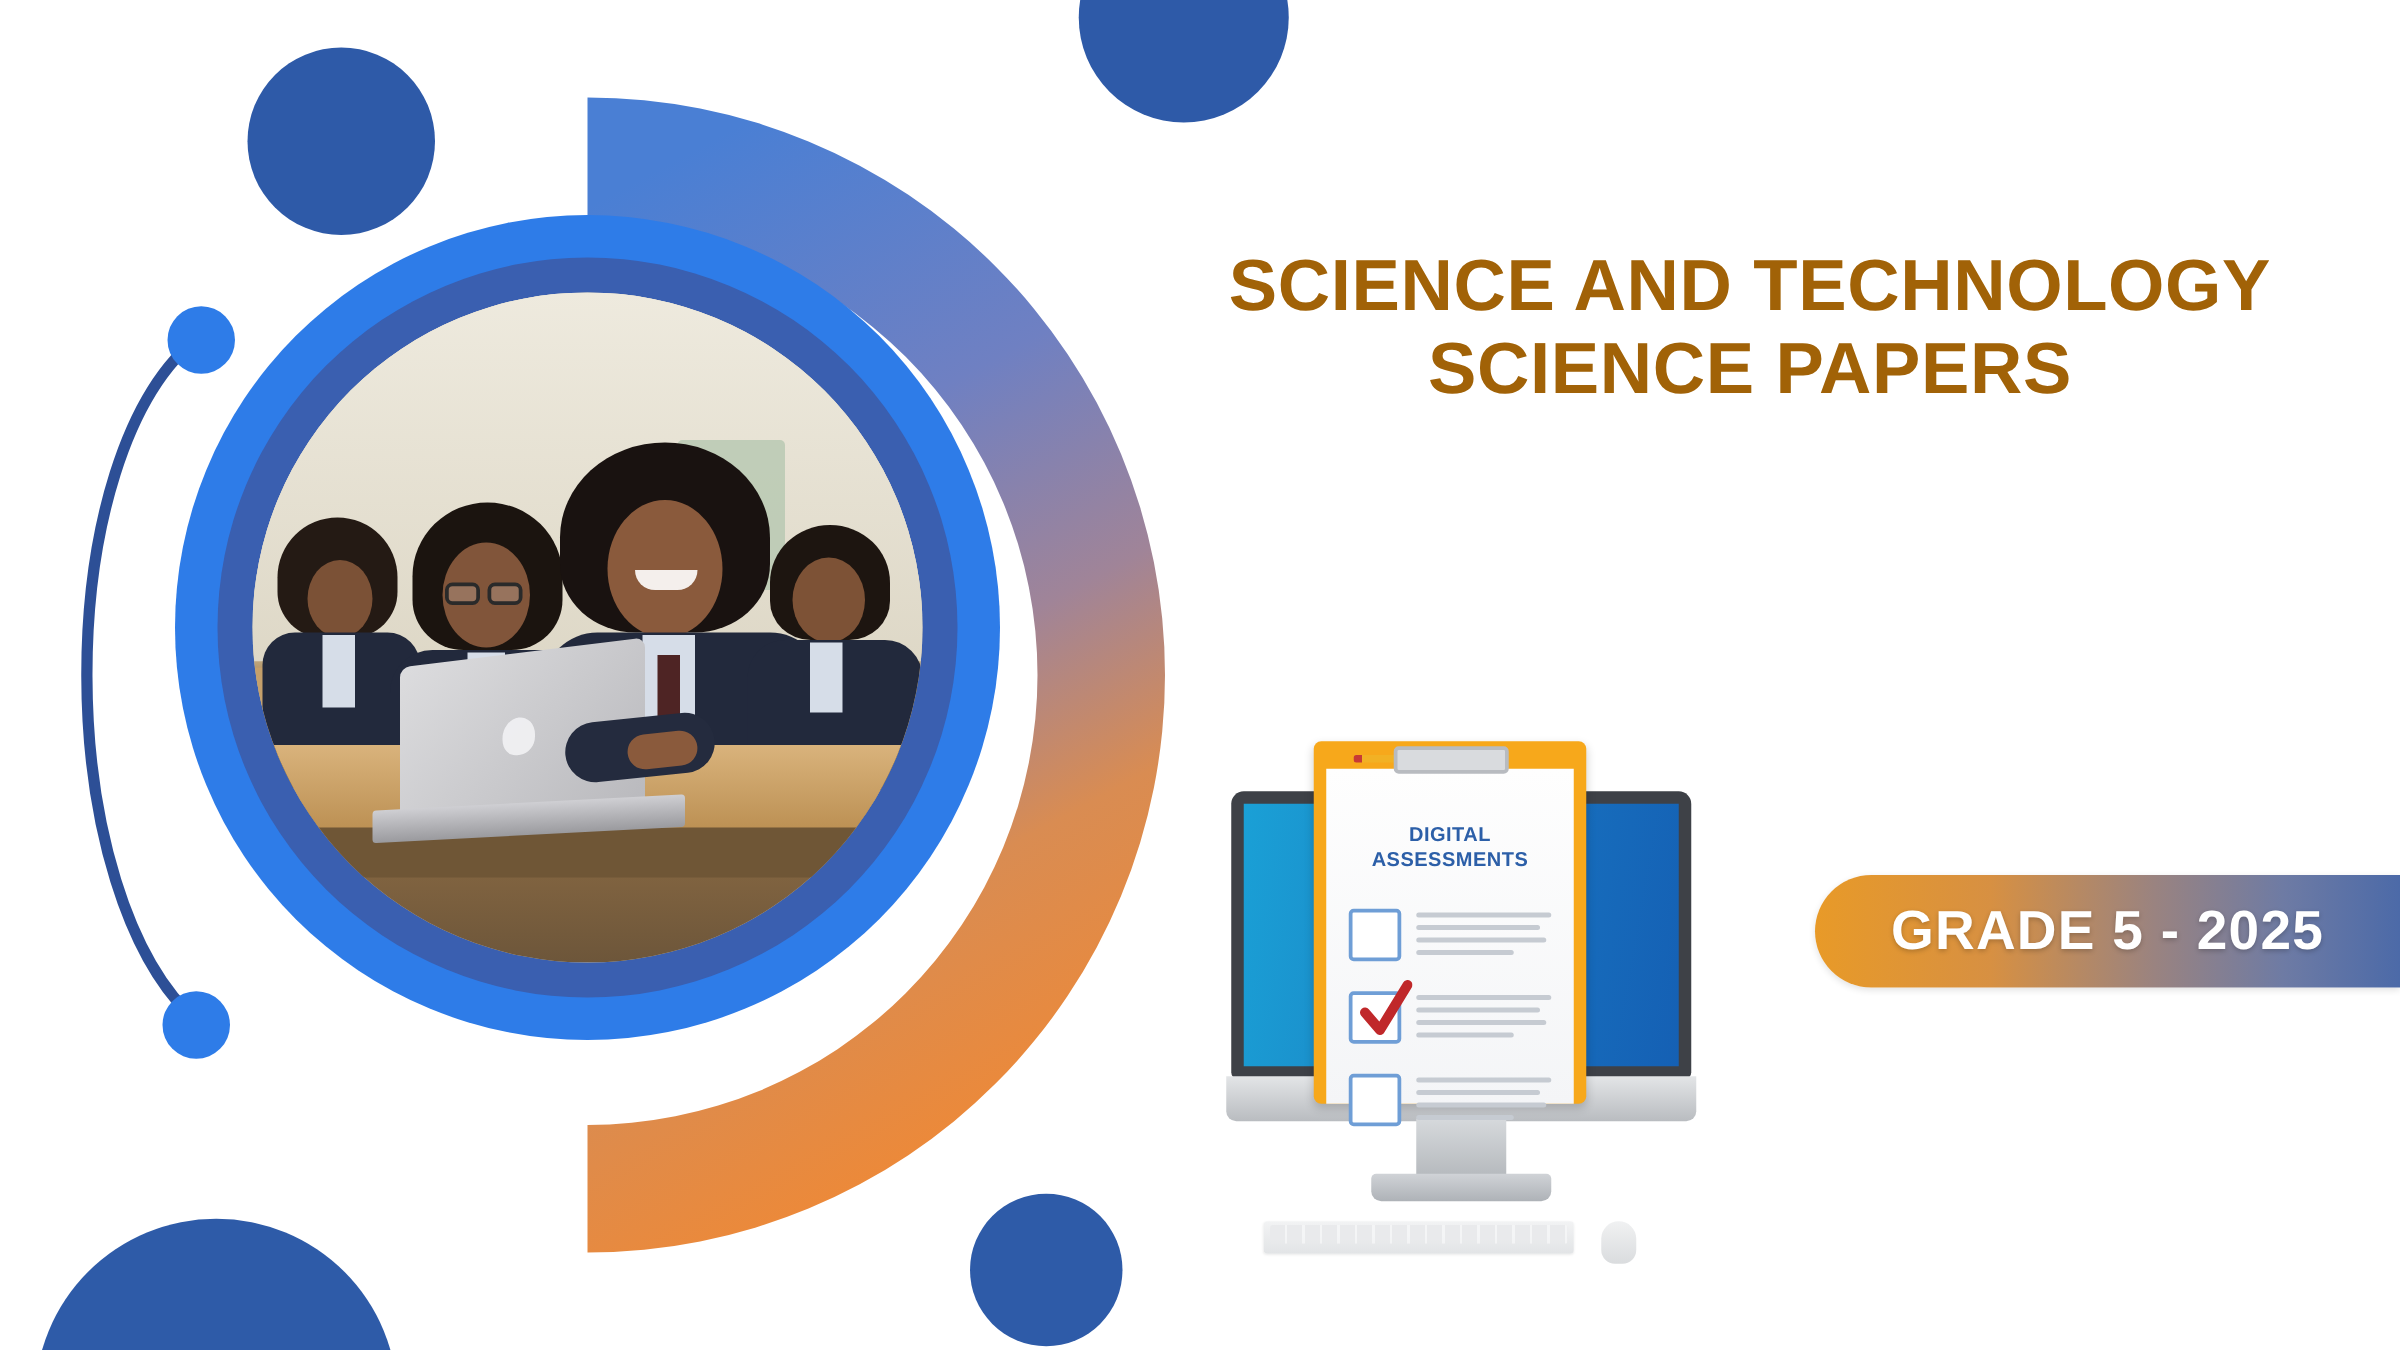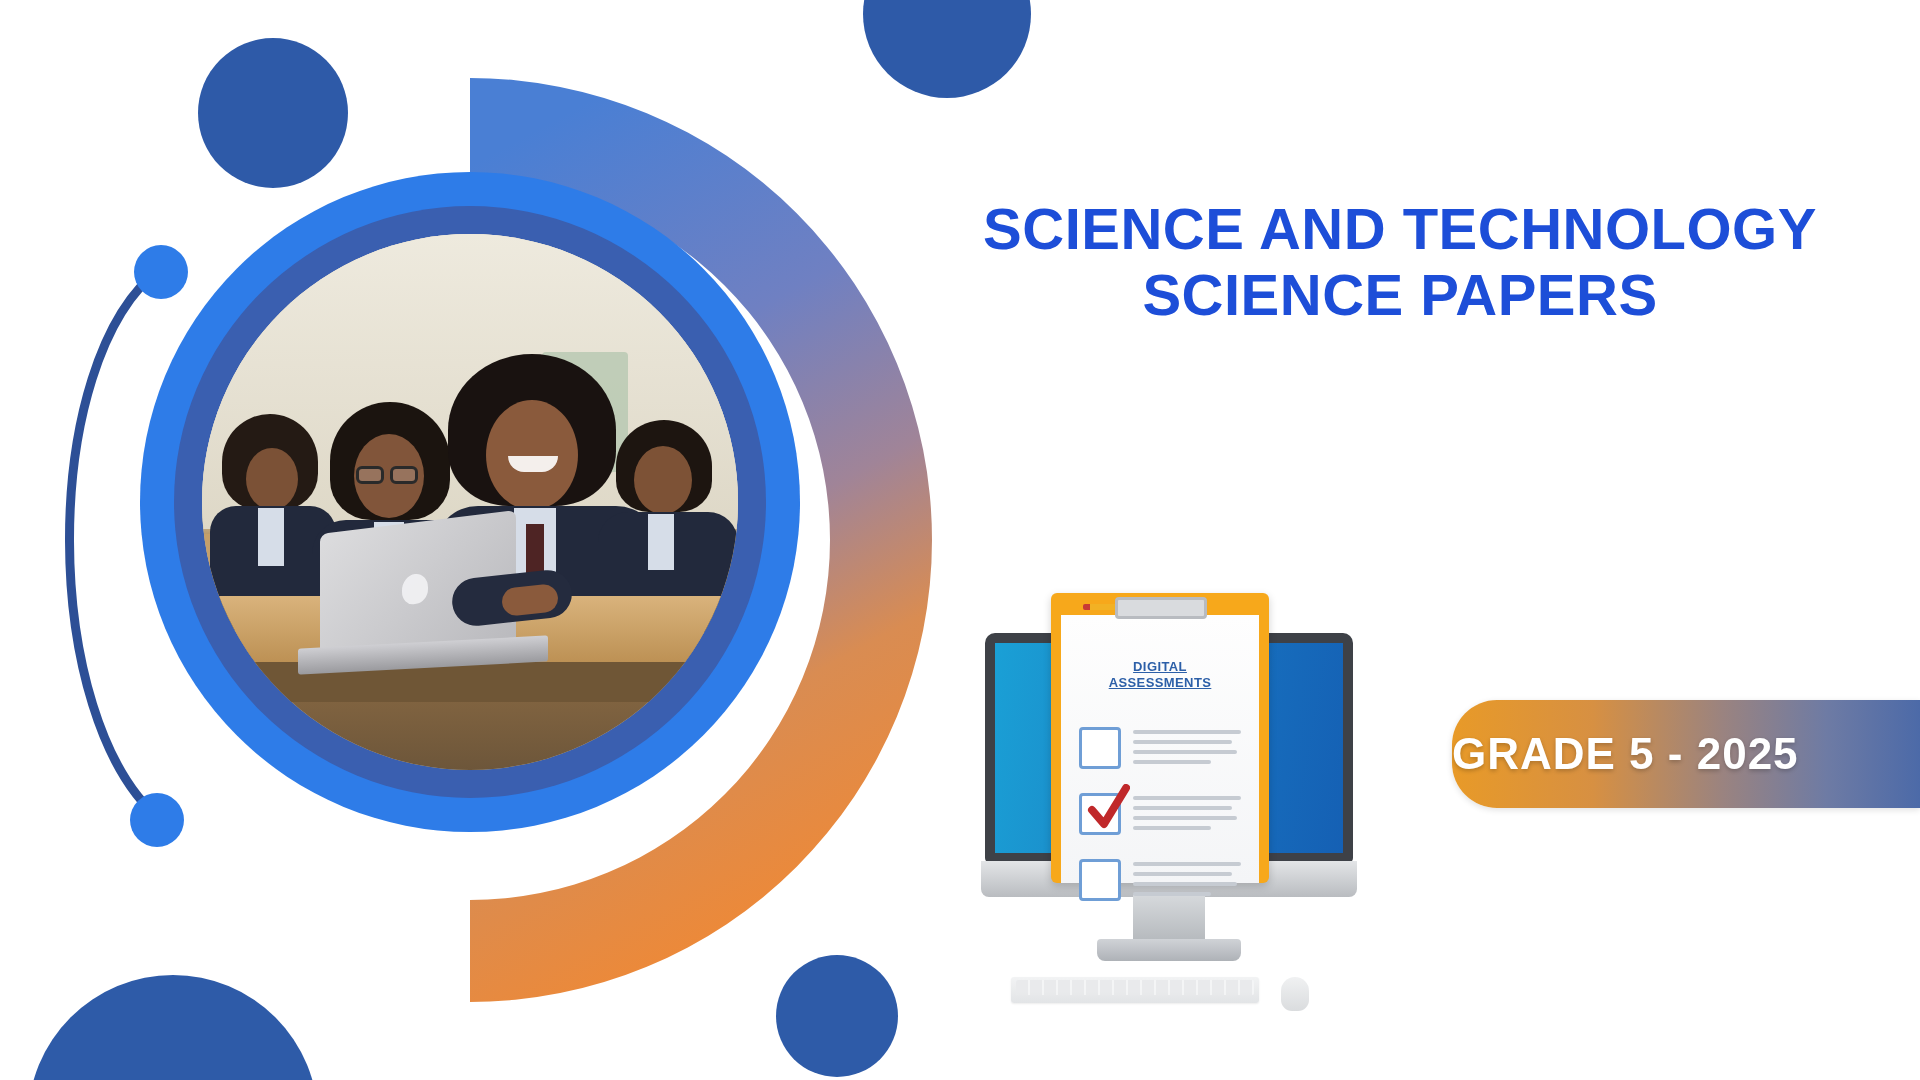--- a/index.html
+++ b/index.html
@@ -50,29 +50,29 @@
   .tie    { background:#5a2d2d; }
 
   .laptop-lid  { left:118px; top:288px; width:196px; height:136px; background:linear-gradient(135deg,#dcdcde,#b9b9bd); border-radius:8px 8px 3px 3px; transform:skewY(-7deg); }
   .laptop-apple{ left:200px; top:340px; width:26px; height:30px; background:#f2f2f4; border-radius:50% 50% 45% 45%; opacity:.9; transform:skewY(-7deg); }
   .laptop-base { left:96px; top:408px; width:250px; height:26px; background:linear-gradient(180deg,#cfcfd3,#9a9a9e); border-radius:3px; transform:skewY(-3deg); }
 
   
   #title-block { position:absolute; left:900px; top:196px; width:1000px; text-align:center; }
   #title-block .line {
     font-size:58px; font-weight:700; letter-spacing:.5px;
-    color:#1d4ed8; line-height:1.13; white-space:nowrap;
+    color:#a16207; line-height:1.13; white-space:nowrap;
   }
 
   
   #grade-badge {
-    position:absolute; left:1452px; top:700px; width:468px; height:108px;
+    position:absolute; left:1452px; top:700px; width:468px; height:90px;
     border-radius:45px 0 0 45px;
     background:linear-gradient(90deg,#e89a28 0%,#d79042 30%,#9a8380 58%,#6e7ba4 80%,#4c6aa8 100%);
-    display:flex; align-items:center; justify-content:flex-start;
+    display:flex; align-items:center; justify-content:center;
     box-shadow:0 2px 6px rgba(0,0,0,.12);
   }
   #grade-badge .txt {
     color:#fff; font-size:44px; font-weight:700; letter-spacing:1px;
     text-shadow:0 2px 4px rgba(0,0,0,.22);
   }
 
   
   #monitor-illustration { position:absolute; left:975px; top:585px; width:390px; height:420px; }
   .mon-body {
@@ -126,21 +126,21 @@
     position:absolute; left:64px; top:4px; width:92px; height:22px;
     border:3px solid #b8bbc0; border-radius:4px; background:#d9dbde;
   }
   .clip-pencil{
     position:absolute; left:32px; top:11px; width:88px; height:6px;
     background:linear-gradient(90deg,#c83a35 0 7px,#f2b124 7px 70px,#e4e6e8 70px 88px);
     border-radius:2px;
   }
   .clip-title{
     position:absolute; left:0; right:0; top:44px; text-align:center;
-    color:#2c5fa8; font-size:13px; font-weight:700; line-height:1.22; letter-spacing:.4px;text-decoration:underline;
+    color:#2c5fa8; font-size:16px; font-weight:700; line-height:1.22; letter-spacing:.4px;
   }
   .clip-rows{ position:absolute; left:18px; right:14px; top:112px; }
   .clip-row{ display:flex; gap:12px; align-items:flex-start; margin-bottom:14px; height:52px; }
   .chk{
     width:42px; height:42px; flex:none;
     border:3px solid #6f9ed6; border-radius:4px; position:relative; background:#fff;
   }
   .chk .tick{
     position:absolute; left:4px; top:-12px; width:44px; height:48px;
   }

